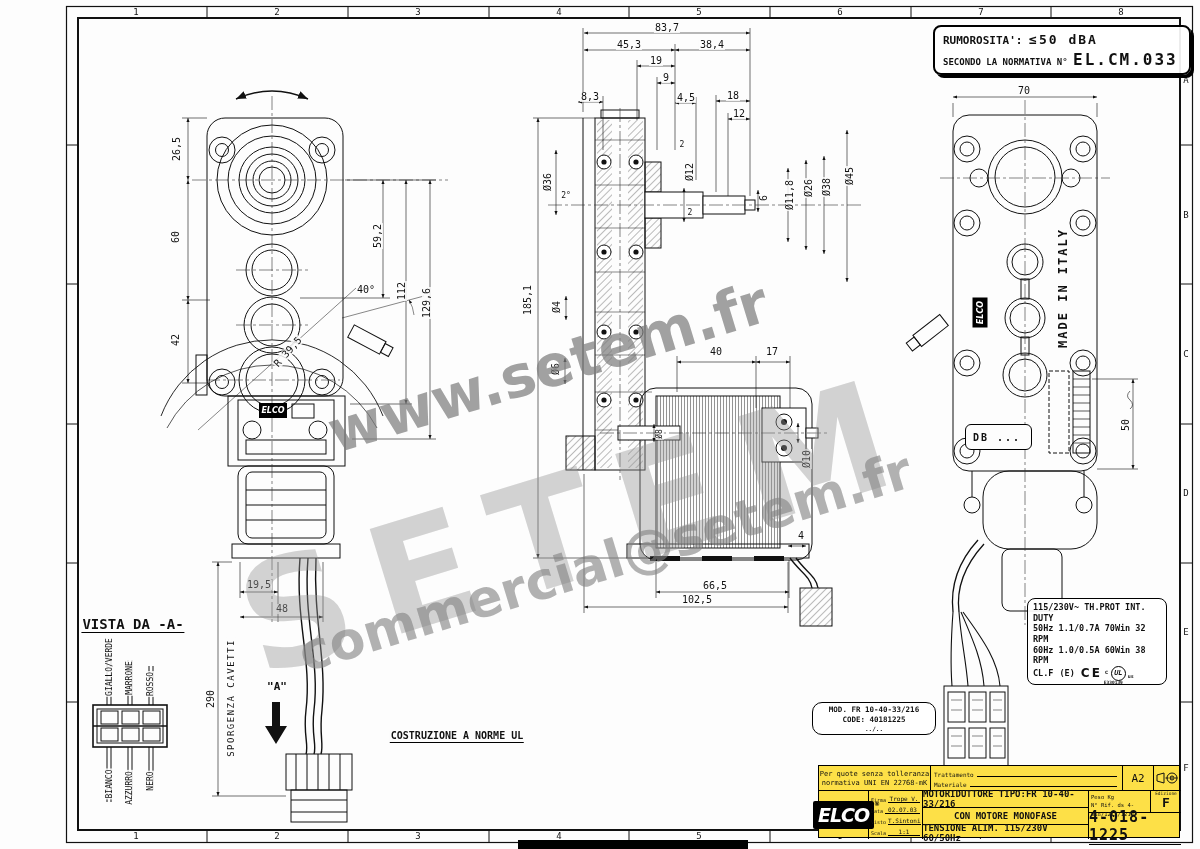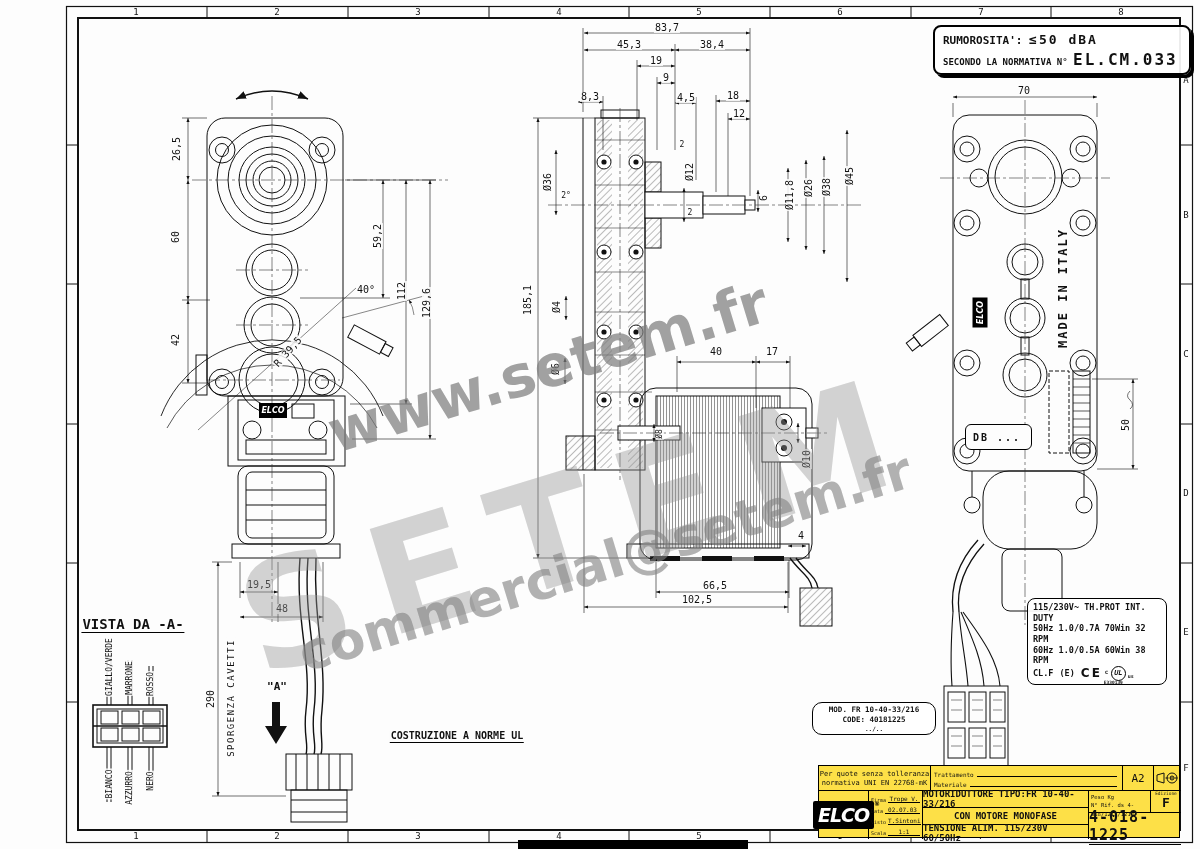--- a/index.html
+++ b/index.html
@@ -537,21 +537,21 @@
 
 <div class="box noise" style="left:933px;top:25px;width:238px">
   <div class="r1"><span>RUMOROSITA':</span>
     <span class="big">≤50 dBA</span></div>
   <div class="r2"><span>SECONDO LA NORMATIVA N°</span>
     <span class="big">EL.CM.033</span></div>
 </div>
 
 <div class="box spec" style="left:1027px;top:598px;width:128px">
   <div>115/230V~ TH.PROT INT. DUTY</div>
-  <div>50Hz 1.0/0.7A 70Win 32 RPM</div>
+  <div>50Hz 1.1/0.7A 70Win 32 RPM</div>
   <div>60Hz 1.0/0.5A 60Win 38 RPM</div>
   <div class="r4">
     <span>CL.F</span>
     <span>(E)</span>
     <span class="ce">CE</span>
     <span class="ul">
       <span class="c">c</span>
       <span class="circ">UL</span>
       <span class="us">us</span>
       <span class="file">E330139</span>

